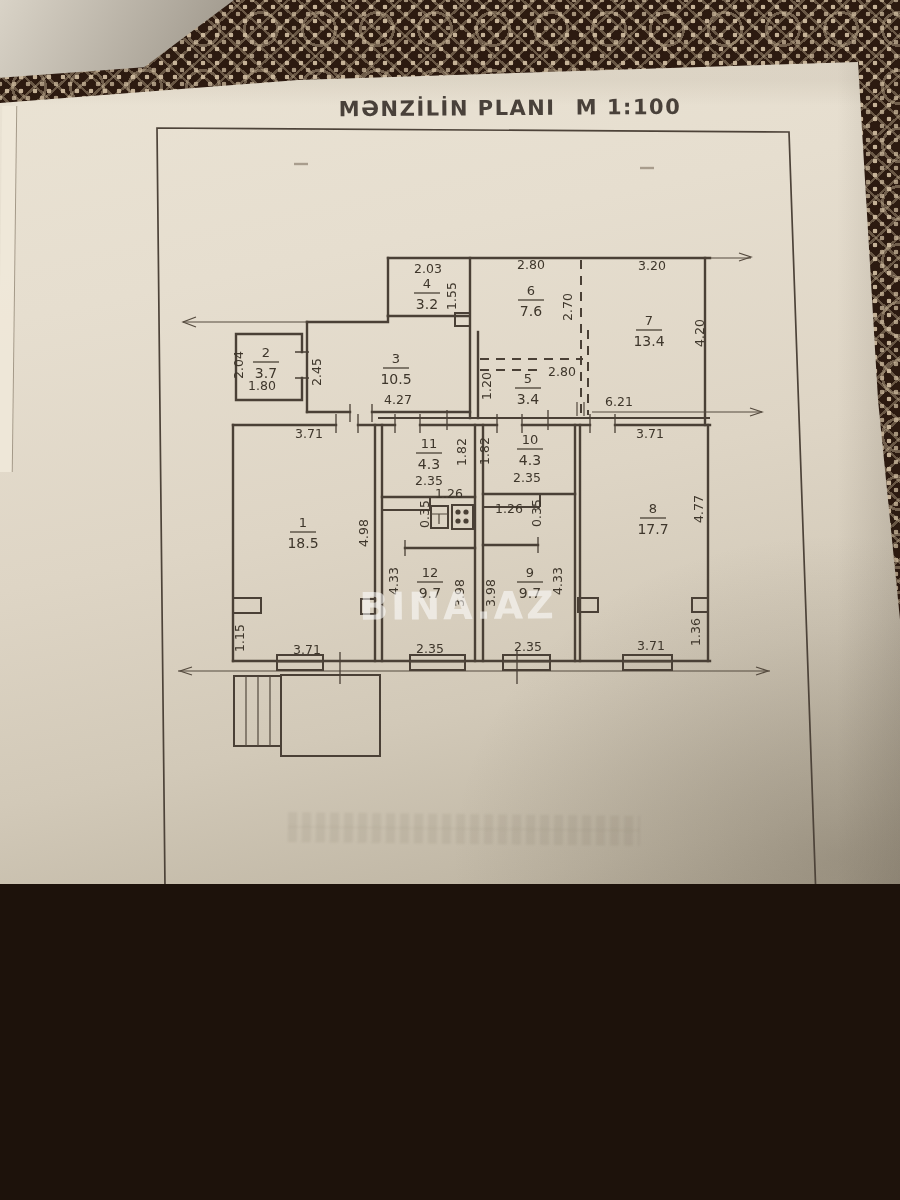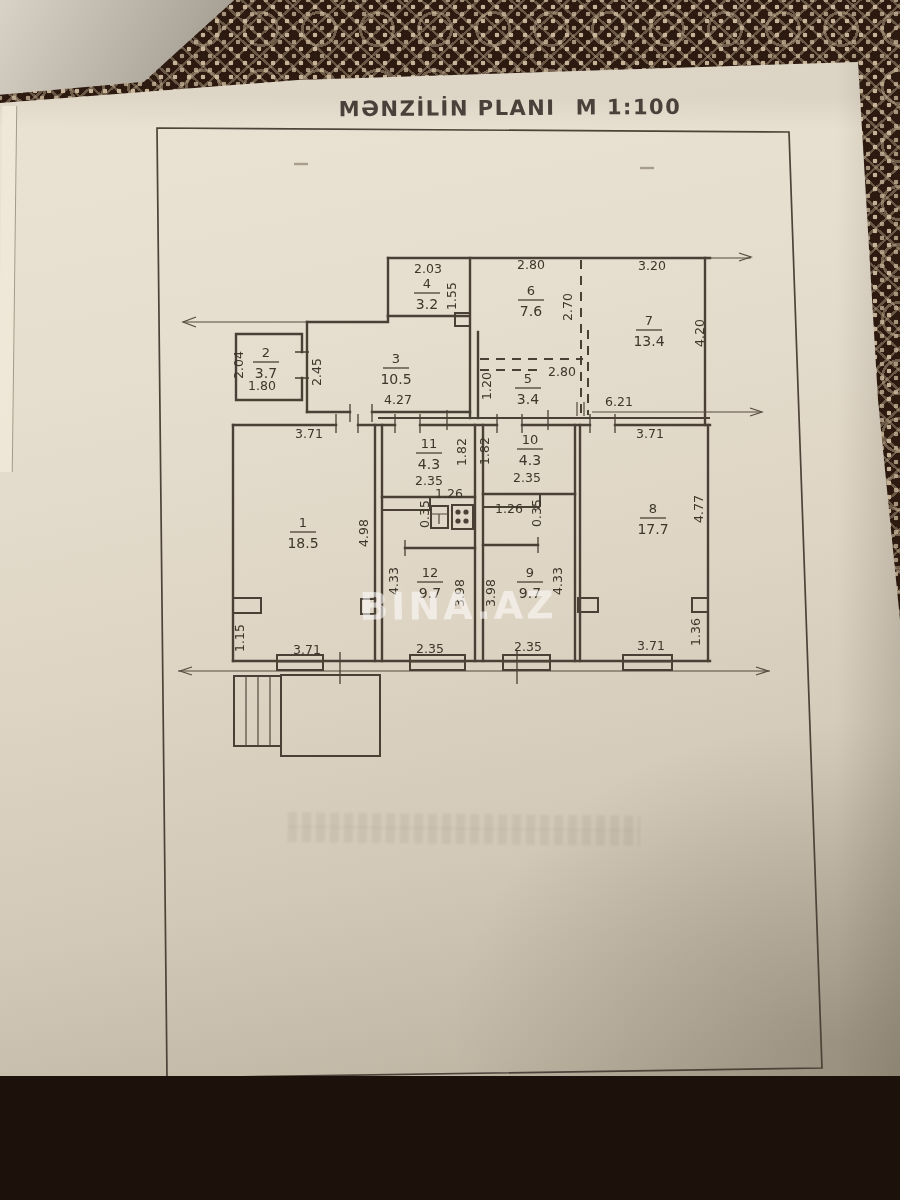--- a/index.html
+++ b/index.html
@@ -1,16 +1,16 @@
 <!DOCTYPE html>
 <html><head>
 <meta charset="utf-8">
 <style>
   html,body{margin:0;padding:0;background:#1d120b;}
-  .scene{position:relative;width:900px;height:1076px;overflow:hidden;font-family:"DejaVu Sans",sans-serif;}
+  .scene{position:relative;width:900px;height:884px;overflow:hidden;font-family:"DejaVu Sans",sans-serif;}
 
   
   .tablecloth{
     position:absolute;inset:0;
     background-color:#2c1a10;
     background-image:
       radial-gradient(circle, rgba(205,186,158,.95) 0 2.1px, transparent 2.6px),
       radial-gradient(circle, rgba(205,186,158,.75) 0 2.1px, transparent 2.6px),
       radial-gradient(circle, transparent 0 15px, rgba(200,182,152,.45) 15px 18px, transparent 18px),
       repeating-linear-gradient(42deg, rgba(196,178,148,.40) 0 2.5px, transparent 2.5px 15px),

